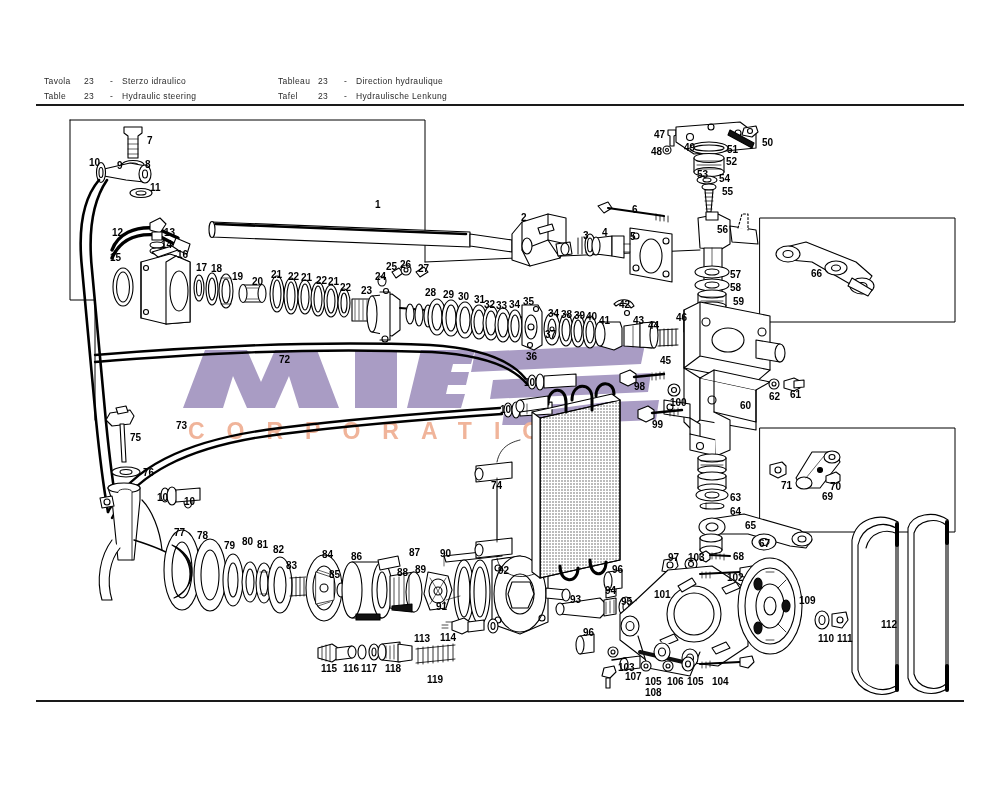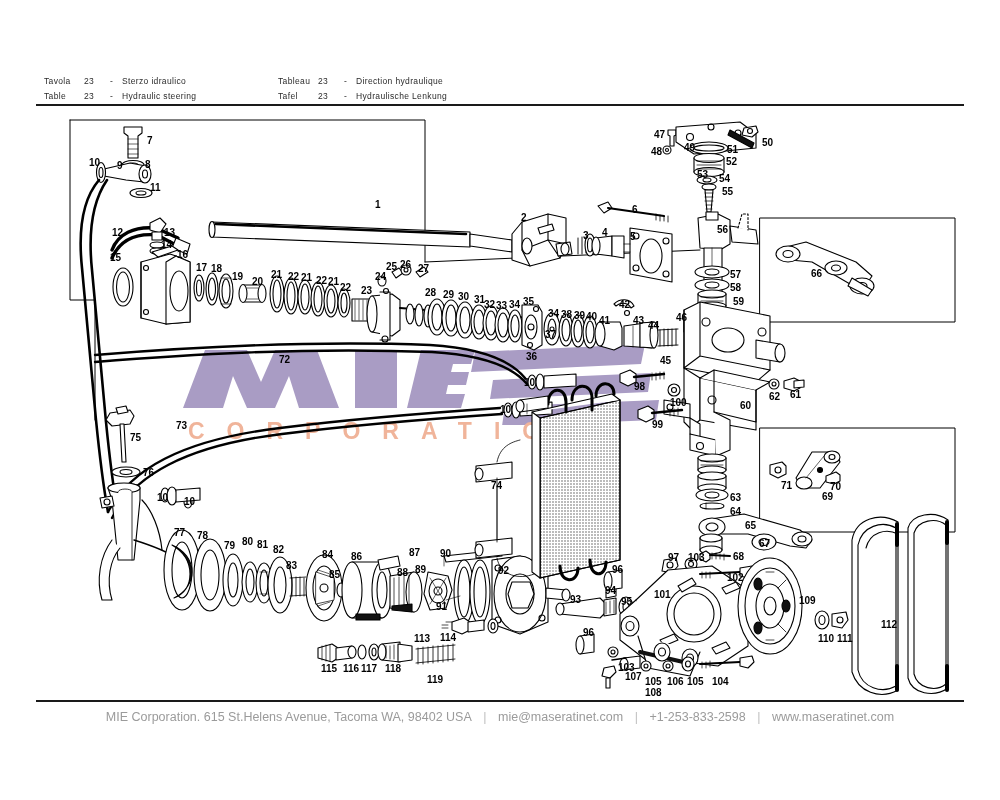--- a/index.html
+++ b/index.html
@@ -787,23 +787,14 @@
       <div class="cal" style="left: 361px; top: 664px;">117</div>
       <div class="cal" style="left: 385px; top: 664px;">118</div>
       <div class="cal" style="left: 427px; top: 675px;">119</div>
       <div class="cal" style="left: 157px; top: 493px;">10</div>
       <div class="cal" style="left: 184px; top: 497px;">10</div>
       <div class="cal" style="left: 524px; top: 378px;">10</div>
       <div class="cal" style="left: 500px; top: 405px;">10</div>
     </div>
 
   <div class="ftr-rule"></div>
-  <div class="ftr">
-    <span>MIE Corporation. 615 St.Helens Avenue, Tacoma WA, 98402 USA</span>
-    <span class="sep">|</span>
-    <span>mie@maseratinet.com</span>
-    <span class="sep">|</span>
-    <span>+1-253-833-2598</span>
-    <span class="sep">|</span>
-    <span>www.maseratinet.com</span>
-  </div>
 
 </div>
 
 </body></html>

